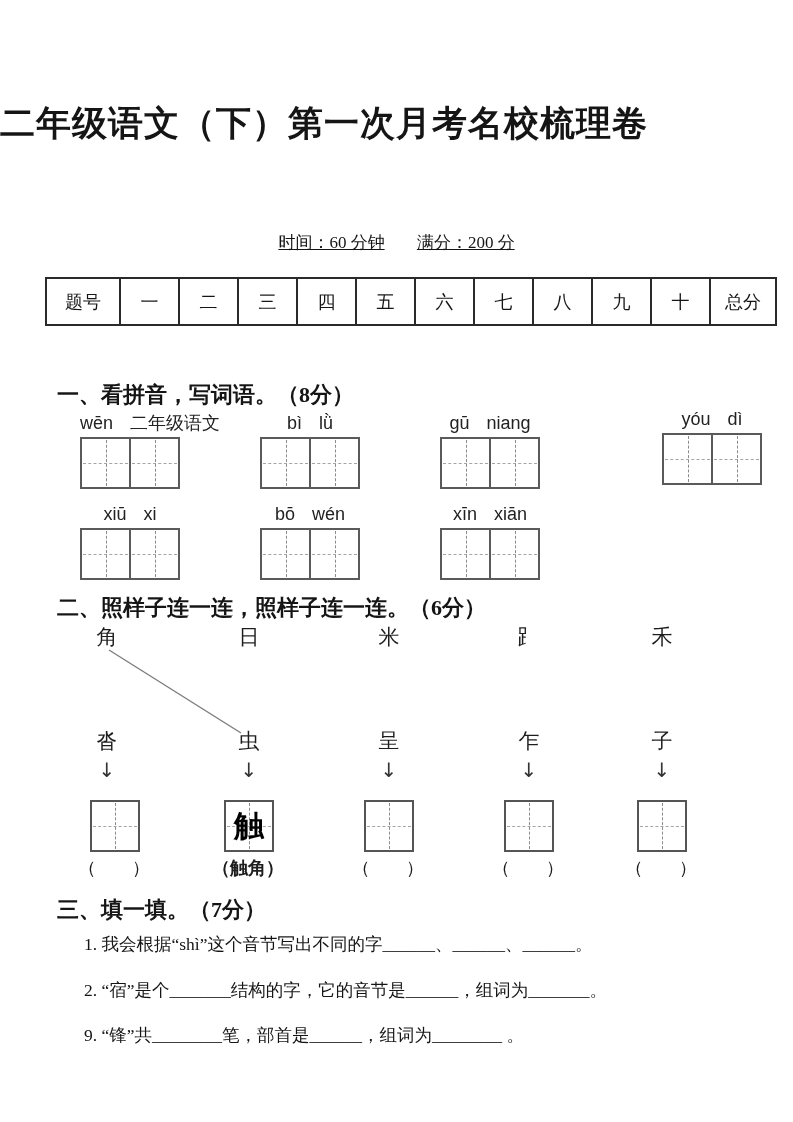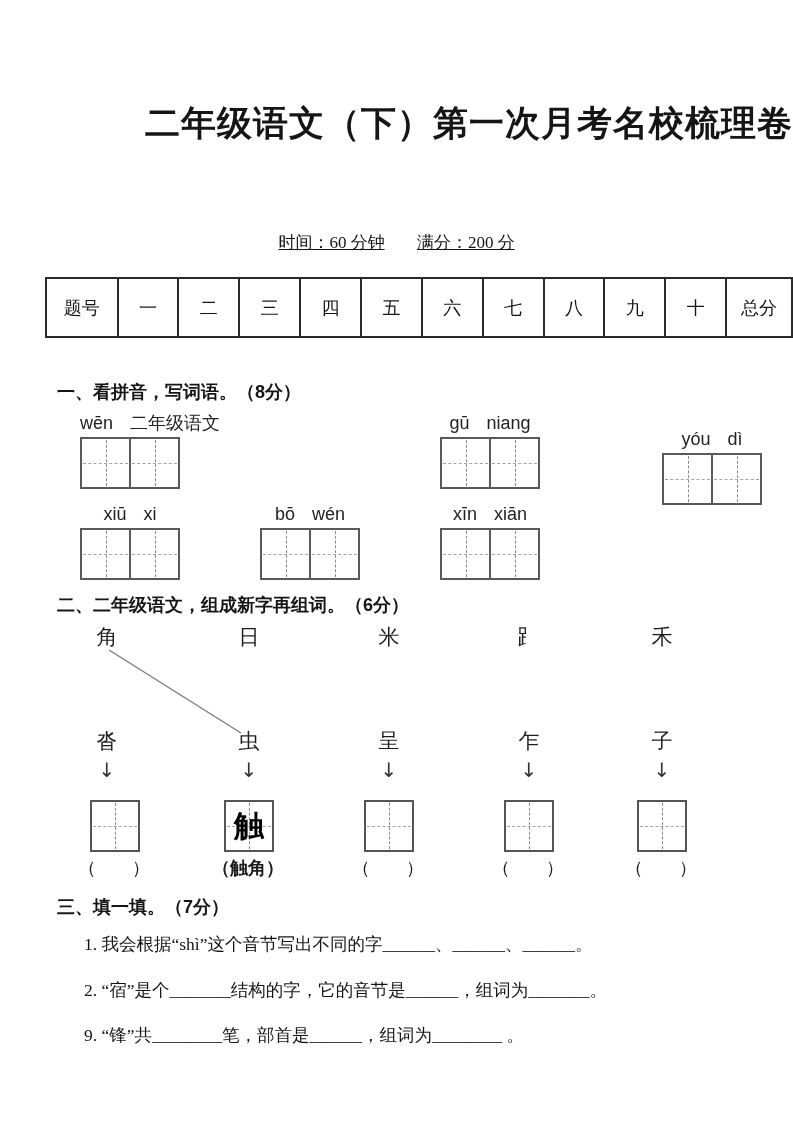--- a/index.html
+++ b/index.html
@@ -1,37 +1,37 @@
 <!DOCTYPE html>
 <html><head>
 <meta charset="utf-8">
 <style>
   html,body{margin:0;padding:0;background:#ffffff;}
   body{width:793px;height:1122px;position:relative;overflow:hidden;
        font-family:"Liberation Serif",serif;color:#151515;}
   .page{position:absolute;inset:0;width:793px;height:1122px;background:#fff;}
 
-  .title{position:absolute;top:100px;left:0;width:100%;text-align:right;
+  .title{position:absolute;top:100px;left:0;width:100%;text-align:left;
          font-family:"Liberation Sans",sans-serif;font-weight:bold;
          font-size:35px;letter-spacing:1px;white-space:nowrap;}
 
   .info-line{position:absolute;top:231px;left:0;width:100%;text-align:center;
              font-size:17px;}
   .info-line span{margin:0 14px;text-decoration:underline;}
 
   table.score{position:absolute;top:277px;left:45px;border-collapse:collapse;
               table-layout:fixed;}
   table.score td{border:2px solid #2a2a2a;height:41px;text-align:center;
-                 vertical-align:middle;font-size:18px;padding:8px;}
+                 vertical-align:middle;font-size:18px;padding:2px;}
   td.c-label{width:68px;}
   td.c-num{width:53px;}
   td.c-total{width:60px;}
 
-  .sec-heading{position:absolute;left:57px;font-family:Liberation Sans, sans-serif;
-               font-weight:bold;font-size:18px;white-space:nowrap;}
+  .sec-heading{position:absolute;left:57px;font-family:Liberation Serif, serif;
+               font-weight:bold;font-size:22px;white-space:nowrap;}
 
   
   .pgroup{position:absolute;width:100px;text-align:center;}
   .pinyin{font-family:"Liberation Sans",sans-serif;font-size:18px;color:#222;
           white-space:nowrap;word-spacing:12px;line-height:22px;margin-bottom:3px;}
   .box-pair{display:flex;height:48px;border:2px solid #5a5a5a;background:#fff;}
   .box-half{position:relative;flex:1;}
   .box-half.right{border-left:2px solid #5a5a5a;}
   .vdash{position:absolute;left:50%;top:1px;bottom:1px;border-left:1px dashed #8a8a8a;}
   .hdash{position:absolute;top:50%;left:1px;right:1px;border-top:1px dashed #a5a5a5;}
@@ -95,34 +95,47 @@
       <div class="box-half">
           <div class="vdash"></div>
           <div class="hdash"></div>
         </div>
       <div class="box-half right">
           <div class="vdash"></div>
           <div class="hdash"></div>
         </div>
     </div>
   </div>
+  <div class="pgroup" style="left:260px;top:412px;">
+    <div class="pinyin">bì lǜ</div>
+    <div class="box-pair">
+      <div class="box-half">
+          <div class="vdash"></div>
+          <div class="hdash"></div>
+        </div>
+      <div class="box-half right">
+          <div class="vdash"></div>
+          <div class="hdash"></div>
+        </div>
+    </div>
+  </div>
   <div class="pgroup" style="left:440px;top:412px;">
     <div class="pinyin">gū niang</div>
     <div class="box-pair">
       <div class="box-half">
           <div class="vdash"></div>
           <div class="hdash"></div>
         </div>
       <div class="box-half right">
           <div class="vdash"></div>
           <div class="hdash"></div>
         </div>
     </div>
   </div>
-  <div class="pgroup" style="left:618px;top:428px;padding-left:44px;">
+  <div class="pgroup" style="left:618px;top:408px;padding-left:44px;">
     <div class="pinyin">yóu dì</div>
     <div class="box-pair">
       <div class="box-half">
           <div class="vdash"></div>
           <div class="hdash"></div>
         </div>
       <div class="box-half right">
           <div class="vdash"></div>
           <div class="hdash"></div>
         </div>
@@ -162,21 +175,21 @@
           <div class="vdash"></div>
           <div class="hdash"></div>
         </div>
       <div class="box-half right">
           <div class="vdash"></div>
           <div class="hdash"></div>
         </div>
     </div>
   </div>
 
-  <div class="sec-heading" style="top:593px;">二、二年级语文，组成新字再组词。（6分）</div>
+  <div class="sec-heading" style="top:593px;">二、照样子连一连，照样子连一连。（6分）</div>
 
   <div class="cchar" style="left:85px;top:624px;">角</div>
   <div class="cchar" style="left:227px;top:624px;">日</div>
   <div class="cchar" style="left:367px;top:624px;">米</div>
   <div class="cchar" style="left:507px;top:624px;">⻊</div>
   <div class="cchar" style="left:640px;top:624px;">禾</div>
 
   <div class="cchar" style="left:85px;top:728px;">沓</div>
   <div class="cchar" style="left:227px;top:728px;">虫</div>
   <div class="cchar" style="left:367px;top:728px;">呈</div>

